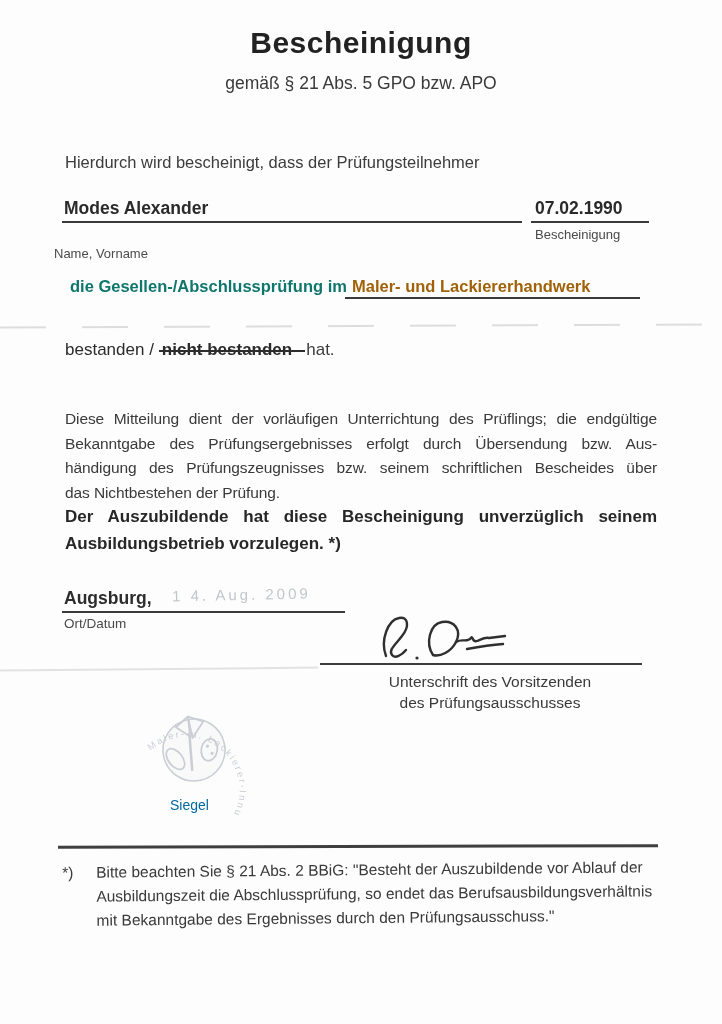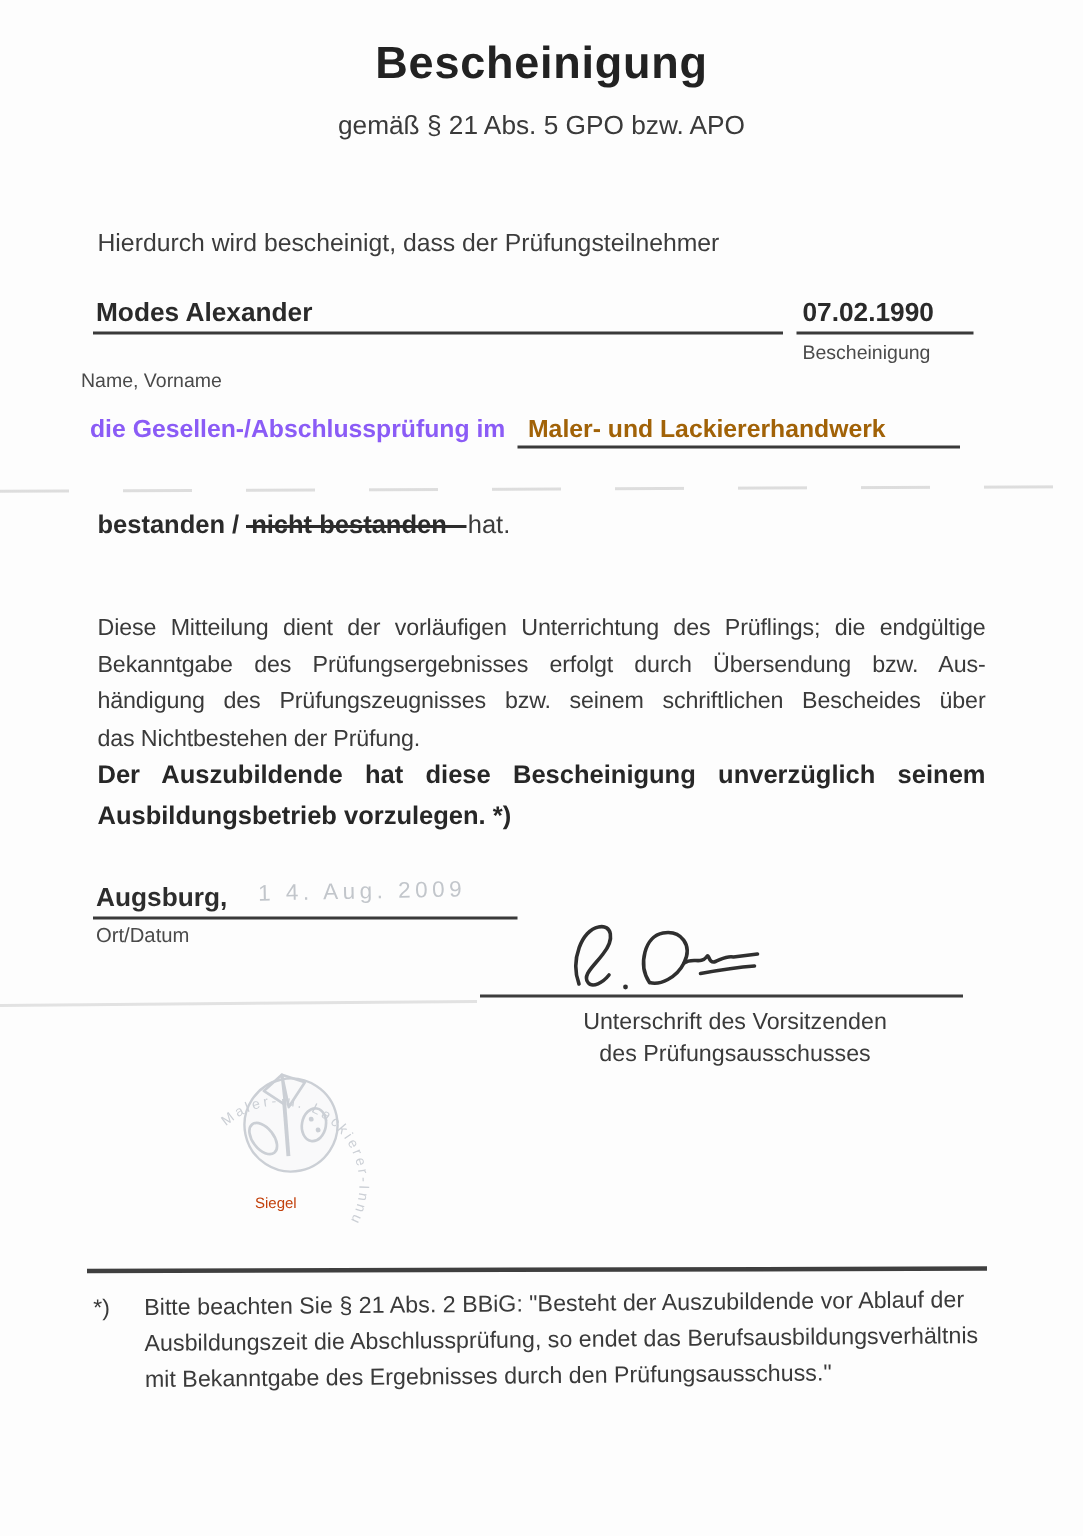--- a/index.html
+++ b/index.html
@@ -19,30 +19,30 @@
 
   .name-value { top:198px; left:64px; font-size:17.5px; font-weight:bold; color:#2a2a2a; }
   .birth-value { top:198px; left:535px; font-size:17.5px; font-weight:bold; color:#2a2a2a; }
   .rule { background:#3a3a3a; height:2px; }
   .rule-name { top:221px; left:62px; width:460px; }
   .rule-birth { top:221px; left:531px; width:118px; }
   .sublabel { font-size:13px; color:#4a4a4a; }
   .name-label { top:227px; left:54px;margin-top:19px; }
   .birth-label { top:227px; left:535px; }
 
-  .exam-prefix { top:277px; left:60px; font-size:16.5px; font-weight:bold; color:#8b5cf6; }
+  .exam-prefix { top:277px; left:70px; font-size:16.5px; font-weight:bold; color:#0f766e; }
   .exam-value  { top:277px; left:352px; font-size:16.5px; font-weight:bold; color:#a16207;text-align:right; }
   .rule-exam { top:297px; left:345px; width:295px; }
 
   .streak { height:2px; opacity:.8;
     background:repeating-linear-gradient(90deg, rgba(165,165,165,.45) 0 46px, rgba(165,165,165,0) 46px 82px); }
   .streak-1 { top:325px; left:0; width:722px; transform:rotate(-.25deg); }
 
   .result { top:340px; left:65px; font-size:17px; color:#3c3c3c; }
-  .result .b { font-weight:bold; color:#2b2b2b; }
+  .result .b { font-weight:normal; color:#2b2b2b; }
   .struck { position:relative; font-weight:bold; color:#2b2b2b; margin:0 14px 0 8px; }
   .strike-bar { position:absolute; left:-3px; right:-13px; top:52%; height:2.2px; background:#2d2d2d; }
 
   .notice { top:407px; left:65px; width:592px; font-size:15.5px; line-height:24.5px;
             letter-spacing:-.1px; color:#3a3a3a; }
   .jline { text-align:justify; text-align-last:justify; white-space:normal; }
   .obligation { top:504px; left:65px; width:592px; font-size:17px; line-height:26.5px;
                 font-weight:bold; color:#272727; }
 
   .place { top:588px; left:64px; font-size:17.5px; font-weight:bold; color:#2d2d2d; }
@@ -51,21 +51,21 @@
   .rule-place { top:611px; left:62px; width:283px; }
   .place-label { top:616px; left:64px; font-size:13.5px; }
 
   .sig-svg { top:612px; left:372px; }
   .rule-sig { top:663px; left:320px; width:322px; background:#3d3d3d; }
   .streak-2 { top:668px; left:0; width:318px; height:1.5px; background:#e2e2e2; transform:rotate(-.5deg); }
   .sig-label { top:671px; left:350px; width:280px; text-align:center;
                font-size:15.5px; line-height:21px; color:#3a3a3a; }
 
   .seal-svg { top:690px; left:124px; }
-  .seal-label { top:797px; left:170px; font-size:10px; color:#c2410c; }
+  .seal-label { top:797px; left:170px; font-size:14px; color:#0369a1; }
 
   .rule-foot { top:845px; left:58px; width:600px; height:2.5px; background:#3f3f3f; transform:rotate(-.15deg); }
   .footnote { top:861px; left:62px; width:600px; font-size:15.5px; line-height:24px;
               color:#3a3a3a; transform:rotate(-.55deg); transform-origin:left top; }
   .footnote .marker { position:absolute; left:0; top:0; }
   .footnote .fl { margin-left:34px; }
 </style>
 </head>
 <body>
 

